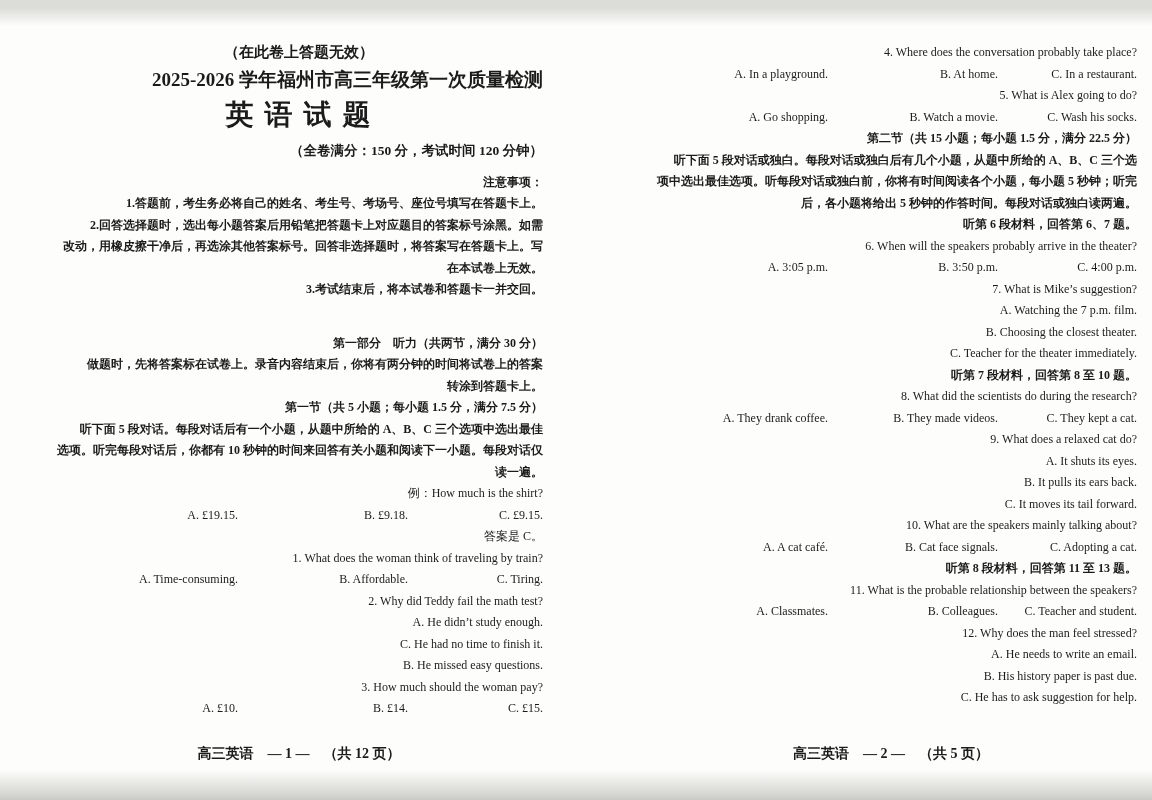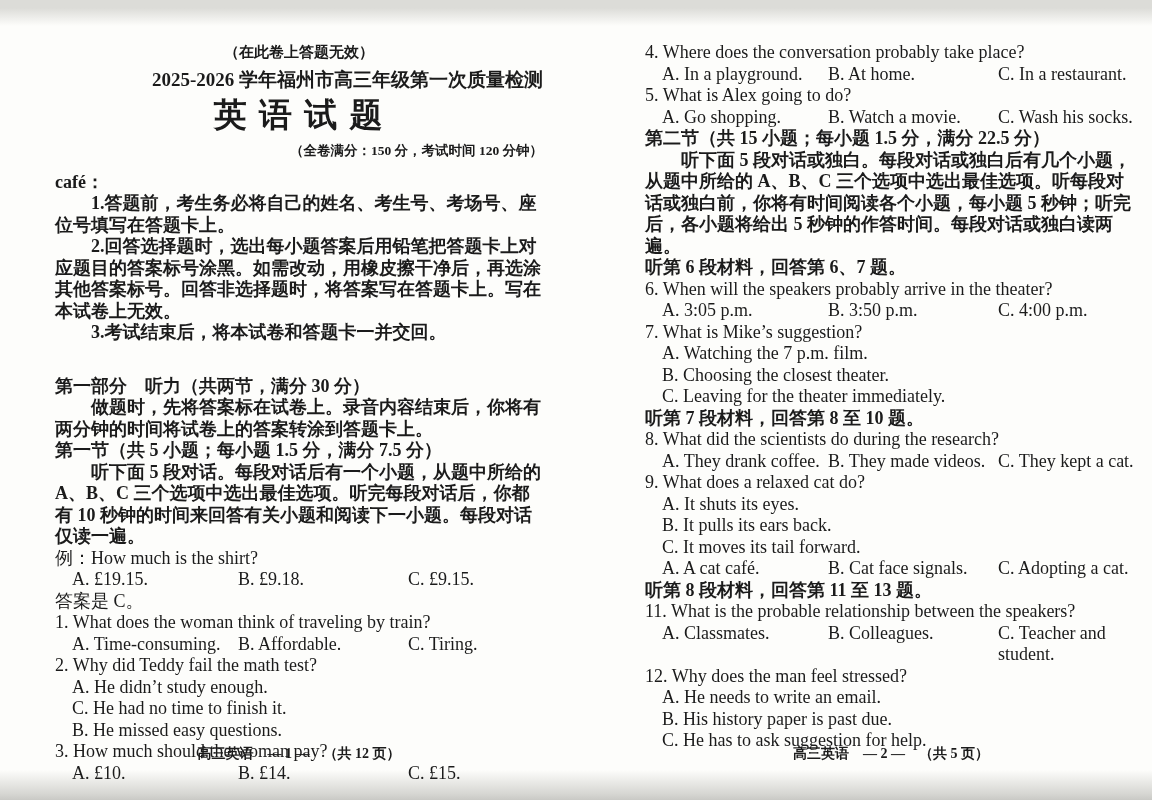--- a/index.html
+++ b/index.html
@@ -13,24 +13,24 @@
       #dcdcd8 0px, #dcdcd8 8px,
       #fdfdfb 26px, #fdfdfb 770px,
       #d6d6d2 794px, #c9c9c5 800px);
   }
   .sheet { position: absolute; inset: 0; }
   .page { position: absolute; top: 0; height: 644px; }
   .page-left  { left: 55px;  width: 488px; }
   .page-right { left: 645px; width: 492px; }
   .content { position: absolute; top: 42px; left: 0; right: 0; }
 
-  .blk { font-size: 18px; line-height: 21.5px; }
+  .blk { font-size: 12px; line-height: 21.5px; text-align: right; }
   .notice { text-align: center; font-weight: bold; font-size: 15px; margin-bottom: 5px; }
   .title  { text-align: right; font-weight: bold; font-size: 19px; margin-bottom: 6px; }
-  .big    { text-align: center; font-weight: bold; font-size: 33px; line-height: 38px;
+  .big    { text-align: center; font-weight: bold; font-size: 28px; line-height: 38px;
             margin: 0 0 6px; letter-spacing: 2px; }
   .info   { text-align: right; font-weight: bold; font-size: 13.5px; margin-bottom: 10px; }
   .h      { font-weight: bold; }
   .h1     { font-weight: bold; margin-top: 32px; }
   .pb     { font-weight: bold; }
   .pbi    { font-weight: bold; text-indent: 2em; }
   .p, .q  { font-weight: normal; }
   .opt    { padding-left: 17px; }
   .opts   { display: flex; padding-left: 17px; }
   .optcol-a { width: 166px; flex: none; }
@@ -46,21 +46,21 @@
 <body>
 
 <div class="sheet">
 
   <div class="page page-left">
     <div class="content">
         <div class="blk notice">（在此卷上答题无效）</div>
         <div class="blk title">2025-2026 学年福州市高三年级第一次质量检测</div>
         <div class="blk big">英 语 试 题</div>
         <div class="blk info">（全卷满分：150 分，考试时间 120 分钟）</div>
-        <div class="blk h">café：</div>
+        <div class="blk h">注意事项：</div>
         <div class="blk pbi">1.答题前，考生务必将自己的姓名、考生号、考场号、座位号填写在答题卡上。</div>
         <div class="blk pbi">2.回答选择题时，选出每小题答案后用铅笔把答题卡上对应题目的答案标号涂黑。如需改动，用橡皮擦干净后，再选涂其他答案标号。回答非选择题时，将答案写在答题卡上。写在本试卷上无效。</div>
         <div class="blk pbi">3.考试结束后，将本试卷和答题卡一并交回。</div>
         <div class="blk h1">第一部分　听力（共两节，满分 30 分）</div>
         <div class="blk pbi">做题时，先将答案标在试卷上。录音内容结束后，你将有两分钟的时间将试卷上的答案转涂到答题卡上。</div>
         <div class="blk pb">第一节（共 5 小题；每小题 1.5 分，满分 7.5 分）</div>
         <div class="blk pbi">听下面 5 段对话。每段对话后有一个小题，从题中所给的 A、B、C 三个选项中选出最佳选项。听完每段对话后，你都有 10 秒钟的时间来回答有关小题和阅读下一小题。每段对话仅读一遍。</div>
         <div class="blk p">例：How much is the shirt?</div>
         <div class="blk opts">
           <span class="optcol optcol-a">A. £19.15.</span>
@@ -107,32 +107,33 @@
         <div class="blk pb">听第 6 段材料，回答第 6、7 题。</div>
         <div class="blk q">6. When will the speakers probably arrive in the theater?</div>
         <div class="blk opts">
           <span class="optcol optcol-a">A. 3:05 p.m.</span>
           <span class="optcol optcol-b">B. 3:50 p.m.</span>
           <span class="optcol optcol-c">C. 4:00 p.m.</span>
         </div>
         <div class="blk q">7. What is Mike’s suggestion?</div>
         <div class="blk opt">A. Watching the 7 p.m. film.</div>
         <div class="blk opt">B. Choosing the closest theater.</div>
-        <div class="blk opt">C. Leaving for the theater immediately.</div>
+        <div class="blk opt">C. Teacher for the theater immediately.</div>
         <div class="blk pb">听第 7 段材料，回答第 8 至 10 题。</div>
         <div class="blk q">8. What did the scientists do during the research?</div>
         <div class="blk opts">
           <span class="optcol optcol-a">A. They drank coffee.</span>
           <span class="optcol optcol-b">B. They made videos.</span>
           <span class="optcol optcol-c">C. They kept a cat.</span>
         </div>
         <div class="blk q">9. What does a relaxed cat do?</div>
         <div class="blk opt">A. It shuts its eyes.</div>
         <div class="blk opt">B. It pulls its ears back.</div>
         <div class="blk opt">C. It moves its tail forward.</div>
+        <div class="blk q">10. What are the speakers mainly talking about?</div>
         <div class="blk opts">
           <span class="optcol optcol-a">A. A cat café.</span>
           <span class="optcol optcol-b">B. Cat face signals.</span>
           <span class="optcol optcol-c">C. Adopting a cat.</span>
         </div>
         <div class="blk pb">听第 8 段材料，回答第 11 至 13 题。</div>
         <div class="blk q">11. What is the probable relationship between the speakers?</div>
         <div class="blk opts">
           <span class="optcol optcol-a">A. Classmates.</span>
           <span class="optcol optcol-b">B. Colleagues.</span>

